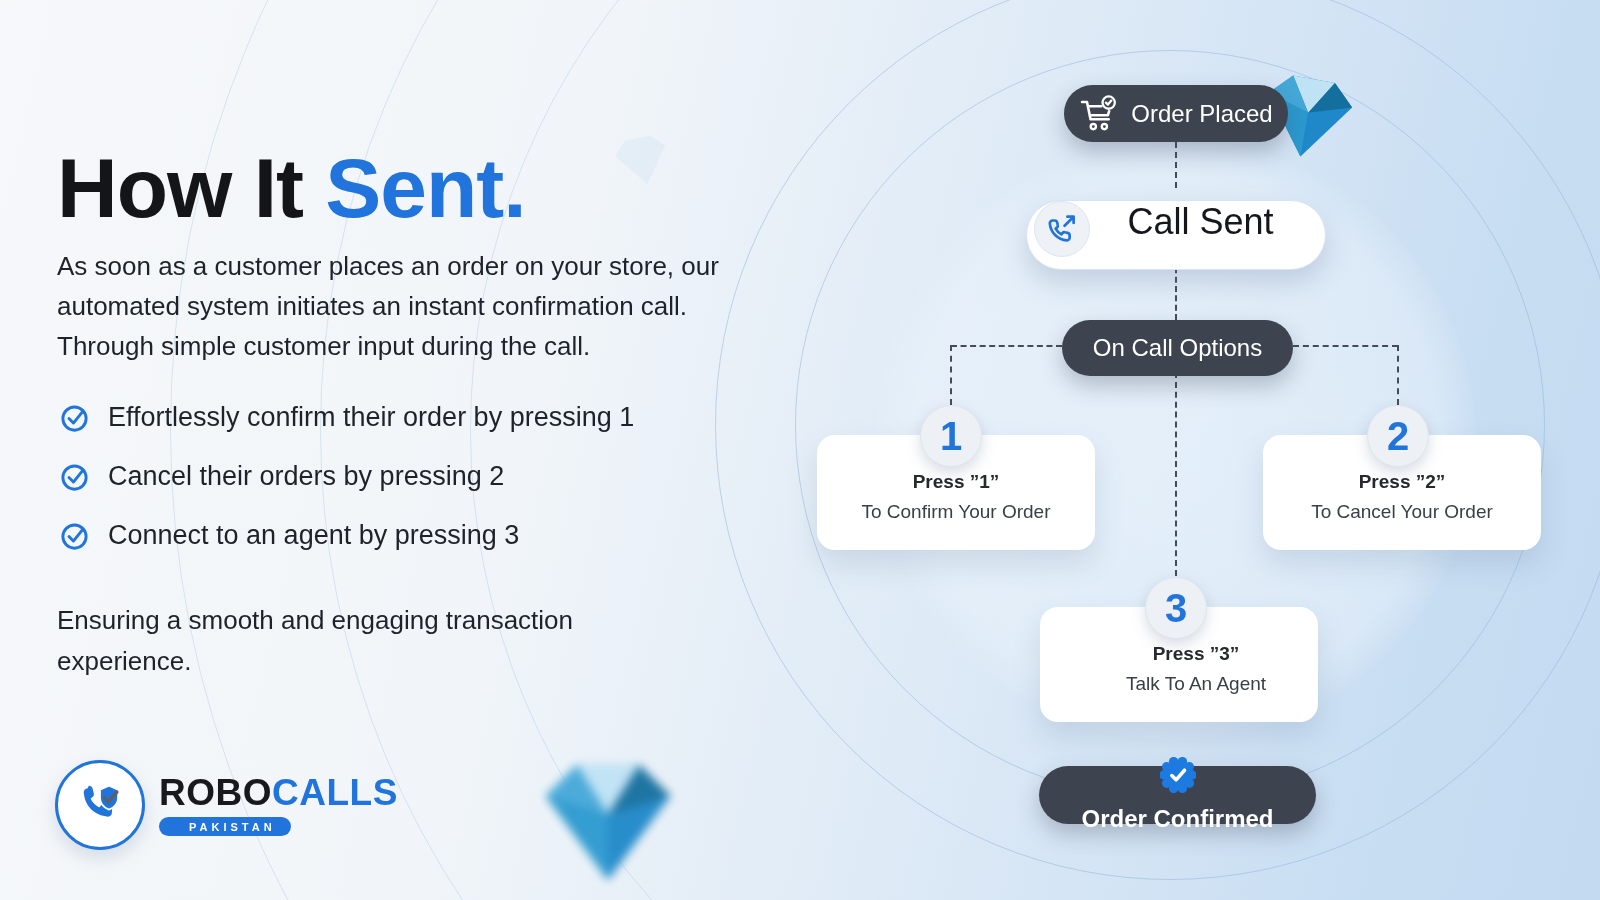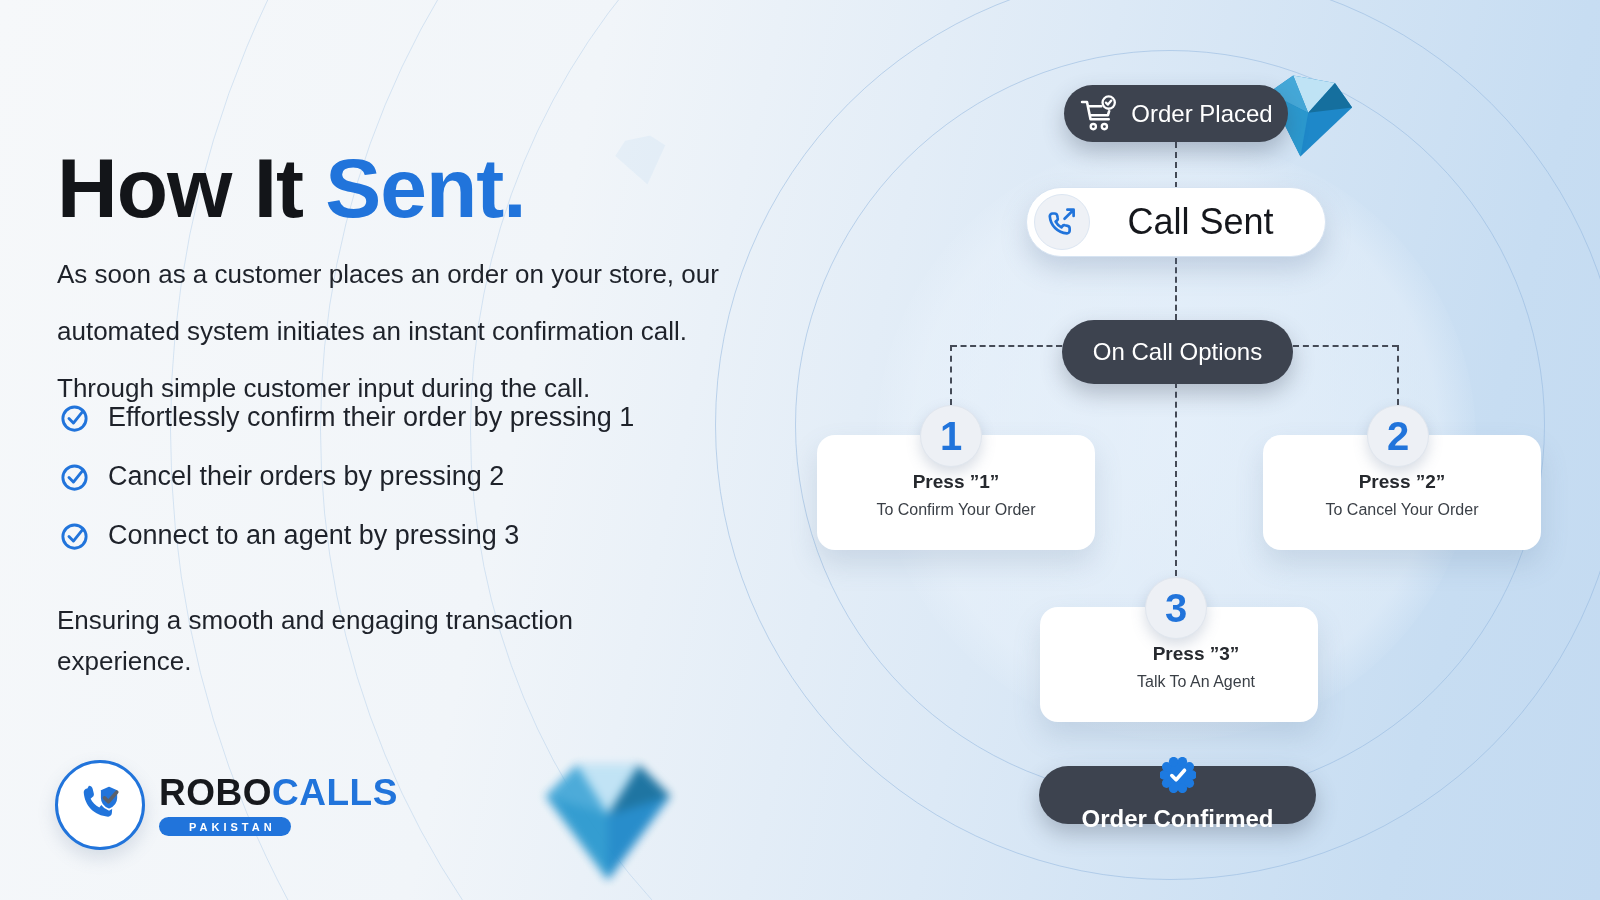--- a/index.html
+++ b/index.html
@@ -10,21 +10,21 @@
   }
   .ring { position:absolute; border-radius:50%; border:1px solid rgba(145,182,222,.55); }
   .ring.huge { border-color:rgba(160,195,230,.38); }
   .glow {
     position:absolute; left:876px; top:140px; width:600px; height:600px; border-radius:50%;
     background:radial-gradient(circle, rgba(236,244,252,.65) 0%, rgba(236,244,252,.45) 62%, rgba(236,244,252,0) 72%);
   }
   
   .title { position:absolute; left:57px; top:140px; font-size:84px; font-weight:800; letter-spacing:-1px; color:#131519; white-space:nowrap; }
   .title .accent { color:#2174db; }
-  .intro { position:absolute; left:57px; top:246px; font-size:26px; line-height:57px; color:#1e222a; white-space:pre-line; }
+  .intro { position:absolute; left:57px; top:246px; font-size:26px; line-height:40px; color:#1e222a; white-space:pre-line; }
   .bullets { position:absolute; left:59px; top:400px; }
   .bullet-row { display:flex; align-items:center; margin-bottom:25px; height:34px; }
   .bullet-row svg { flex:0 0 auto; margin-right:18px; }
   .bullet-text { font-size:27px; color:#1e222a; }
   .outro { position:absolute; left:57px; top:600px; font-size:26px; line-height:41px; color:#1e222a; white-space:pre-line; }
   .logo { position:absolute; left:55px; top:760px; display:flex; align-items:center; }
   .logo-badge {
     width:90px; height:90px; border-radius:50%; background:#fff; border:3px solid #2174db;
     display:flex; align-items:center; justify-content:center; box-shadow:0 8px 18px rgba(90,115,150,.2);
   }
@@ -43,38 +43,38 @@
   
   .dash-v { position:absolute; width:0; border-left:2px dashed #454b57; }
   .dash-h { position:absolute; height:0; border-top:2px dashed #454b57; }
   .pill-dark {
     position:absolute; background:#3d434f; border-radius:999px; color:#fff;
     display:flex; align-items:center; justify-content:center; gap:12px;
     font-size:24px; box-shadow:0 10px 22px rgba(60,70,90,.30);text-align:right;
   }
   .pill-dark svg { flex:0 0 auto; }
   .order-placed { left:1064px; top:85px; width:224px; height:57px; z-index:3; }
-  .on-call { left:1062px; top:320px; width:231px; height:64px; z-index:3; }
+  .on-call { left:1062px; top:320px; width:231px; height:56px; z-index:3; }
   .order-confirmed { left:1039px; top:766px; width:277px; height:58px; z-index:3; font-weight:700;flex-direction:column; }
   .call-sent {
-    position:absolute; left:1026px; top:187px; width:300px; height:70px; z-index:3;
+    position:absolute; left:1026px; top:200px; width:300px; height:70px; z-index:3;
     background:#fff; border:1px solid #d7e4f2; border-radius:999px;
-    display:flex; align-items:center; box-shadow:0 12px 26px rgba(90,115,150,.25);
+    display:flex; box-shadow:0 12px 26px rgba(90,115,150,.25);
   }
   .call-sent .icon-circle {
     width:56px; height:56px; border-radius:50%; margin-left:7px;
     background:#eef1f6; border:1px solid #dce6f2; display:flex; align-items:center; justify-content:center;
   }
   .call-sent .label { flex:1; text-align:center; font-size:36px; color:#15171c; font-weight:500; padding-right:14px; }
   .option-card {
     position:absolute; width:278px; height:115px; background:#fff; border-radius:18px; z-index:2;
     box-shadow:0 14px 28px rgba(90,115,150,.18); text-align:center; padding-top:36px;
   }
   .option-card .line1 { font-size:19px; font-weight:700; color:#26292e; margin-bottom:8px; }
-  .option-card .line2 { font-size:16px; color:#3a3f46; }
+  .option-card .line2 { font-size:19px; color:#3a3f46; }
   .num-circle {
     position:absolute; width:62px; height:62px; border-radius:50%; z-index:4;
     background:#edf0f5; border:1px solid #e0e6ee; box-shadow:0 6px 14px rgba(100,120,150,.25);
     display:flex; align-items:center; justify-content:center;
     font-size:40px; font-weight:700; color:#2174db;
   }
 </style>
 </head>
 <body>
 

